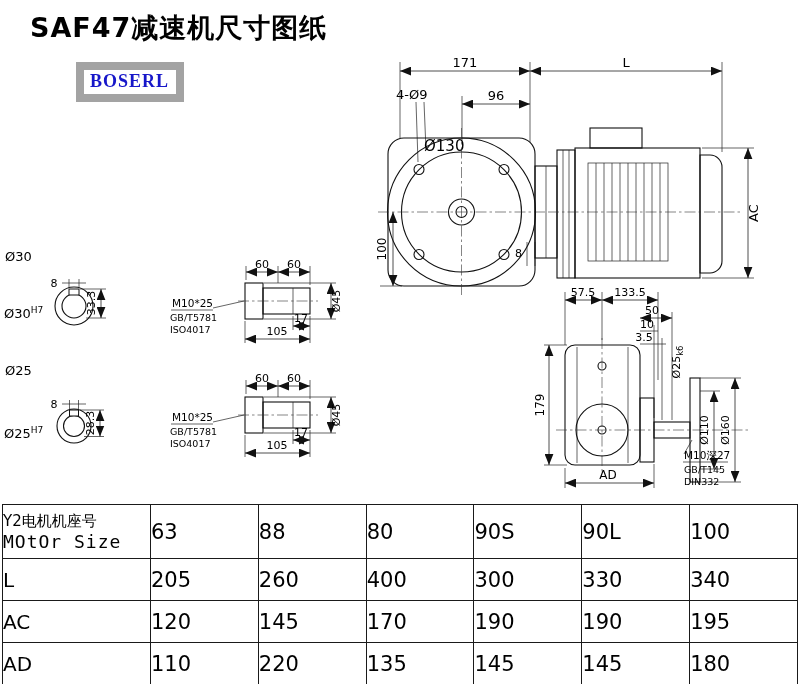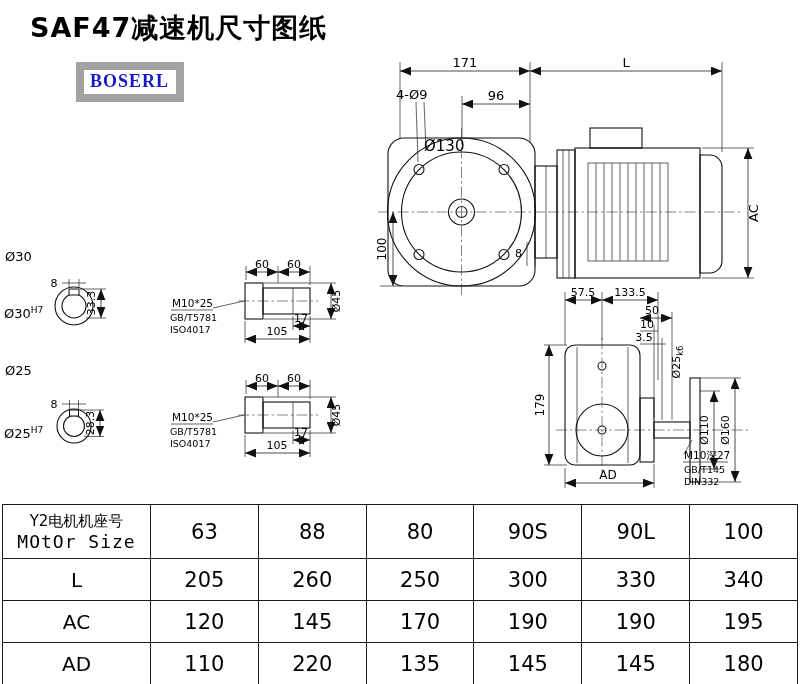--- a/index.html
+++ b/index.html
@@ -17,21 +17,21 @@
   svg .wh   { fill:#fff; stroke:#111; stroke-width:1; }
   svg text  { fill:#000; font-family:"DejaVu Sans",sans-serif; font-size:12px; }
   svg .t11 { font-size:11px; }
   svg .t13 { font-size:13px; }
   svg .t15 { font-size:15px; }
   svg .t10 { font-size:10.5px; }
   svg .t9  { font-size:9.5px; }
   svg .sup { font-size:9px; }
   svg .sub { font-size:8.5px; }
   .spec { position:absolute; left:2px; top:504px; width:796px; border-collapse:collapse; table-layout:fixed; background:#fff; }
-  .spec td { border:1.5px solid #1a1a1a; text-align:center; vertical-align:middle; font-size:21px; color:#000; height:42px; }
+  .spec td { border:1.5px solid #1a1a1a; text-align:left; vertical-align:middle; font-size:21px; color:#000; height:42px; }
   .spec tr.hd td { height:54px; }
   .spec td.lab { font-size:20px; }
   .spec col.c0 { width:148px; }
   .hcn { font-size:15px; line-height:1.35; }
   .hen { font-size:18px; letter-spacing:1px; font-family:"DejaVu Sans Mono",monospace; }
 </style>
 </head>
 <body>
 
 <div class="page">
@@ -285,21 +285,21 @@
         <td>88</td>
         <td>80</td>
         <td>90S</td>
         <td>90L</td>
         <td>100</td>
       </tr>
       <tr>
         <td class="lab">L</td>
         <td>205</td>
         <td>260</td>
-        <td>250</td>
+        <td>400</td>
         <td>300</td>
         <td>330</td>
         <td>340</td>
       </tr>
       <tr>
         <td class="lab">AC</td>
         <td>120</td>
         <td>145</td>
         <td>170</td>
         <td>190</td>

